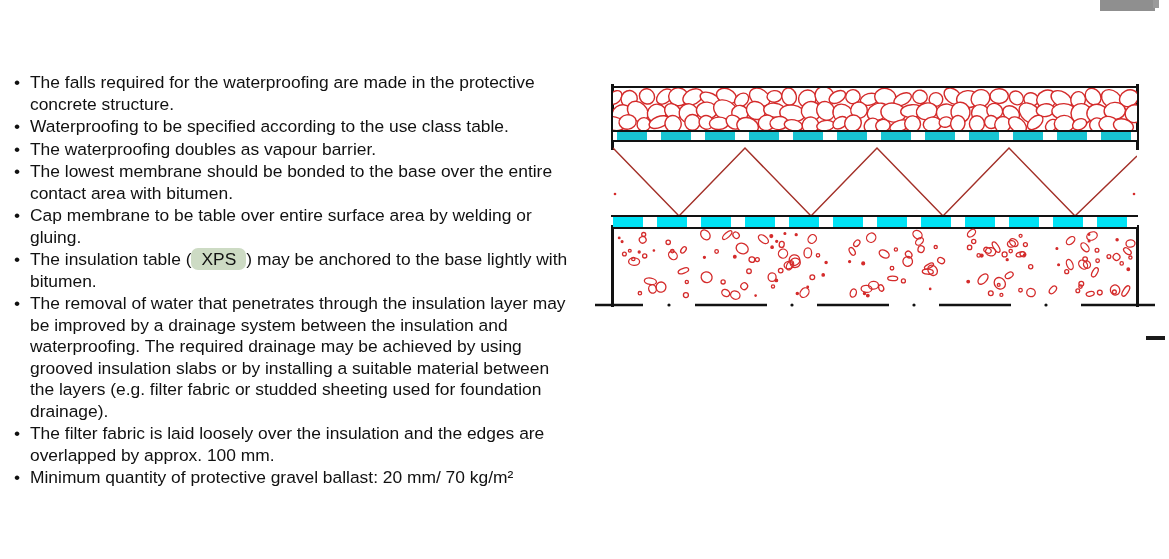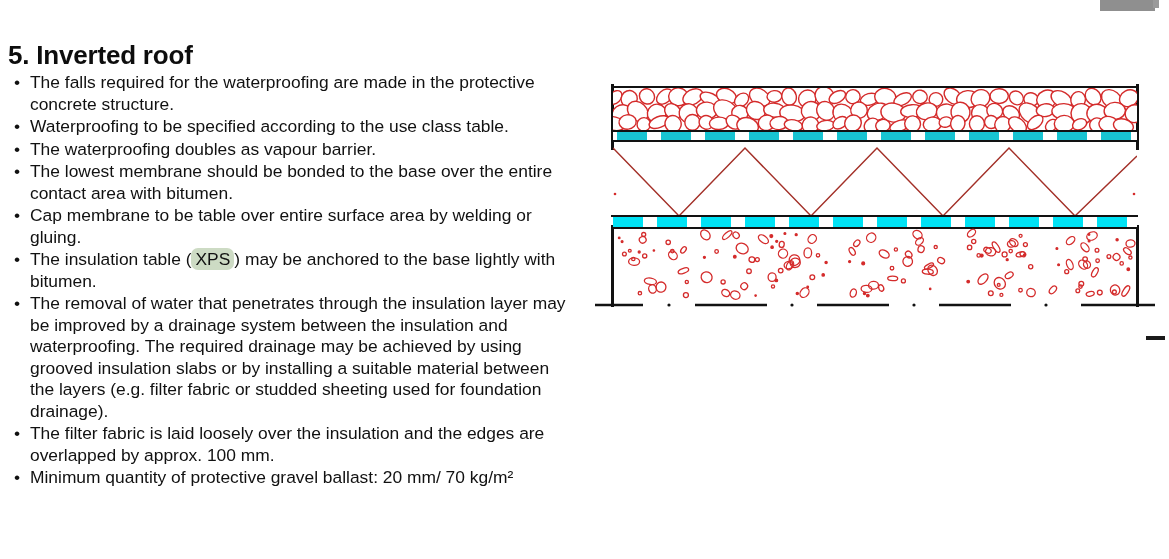--- a/index.html
+++ b/index.html
@@ -46,21 +46,21 @@
   }
   .bullet .dot {
     position:absolute; left:6px; top:0;
     font-size:17.4px; line-height:21.5px; color:#111;
   }
   .bullet .txt { display:block; }
 
   .hl {
     background:#cddbc4;
     border-radius:7px;
-    padding:1px 4px;
+    padding:1px 10px;
   }
 
   
   .drawing { position:absolute; left:585px; top:70px; width:580px; height:250px; }
 
   
   .edge-v {
     position:absolute; width:3px; background:#121212;
   }
   .edge-v.left-top  { left:26px;  top:14px;  height:66px; }
@@ -115,21 +115,20 @@
 <body>
 
 <div class="page">
 
   <div class="scan-edge-top"></div>
   <div class="scan-edge-right"></div>
   <div class="scan-edge-mark"></div>
 
   <div class="text-col">
 
-    <h1 class="heading">5. Inverted roof</h1>
 
     <div class="bullets">
 
       <div class="bullet">
         <span class="dot">•</span>
         <span class="txt">The falls required for the waterproofing are made in the protective concrete structure.</span>
       </div>
 
       <div class="bullet">
         <span class="dot">•</span>

